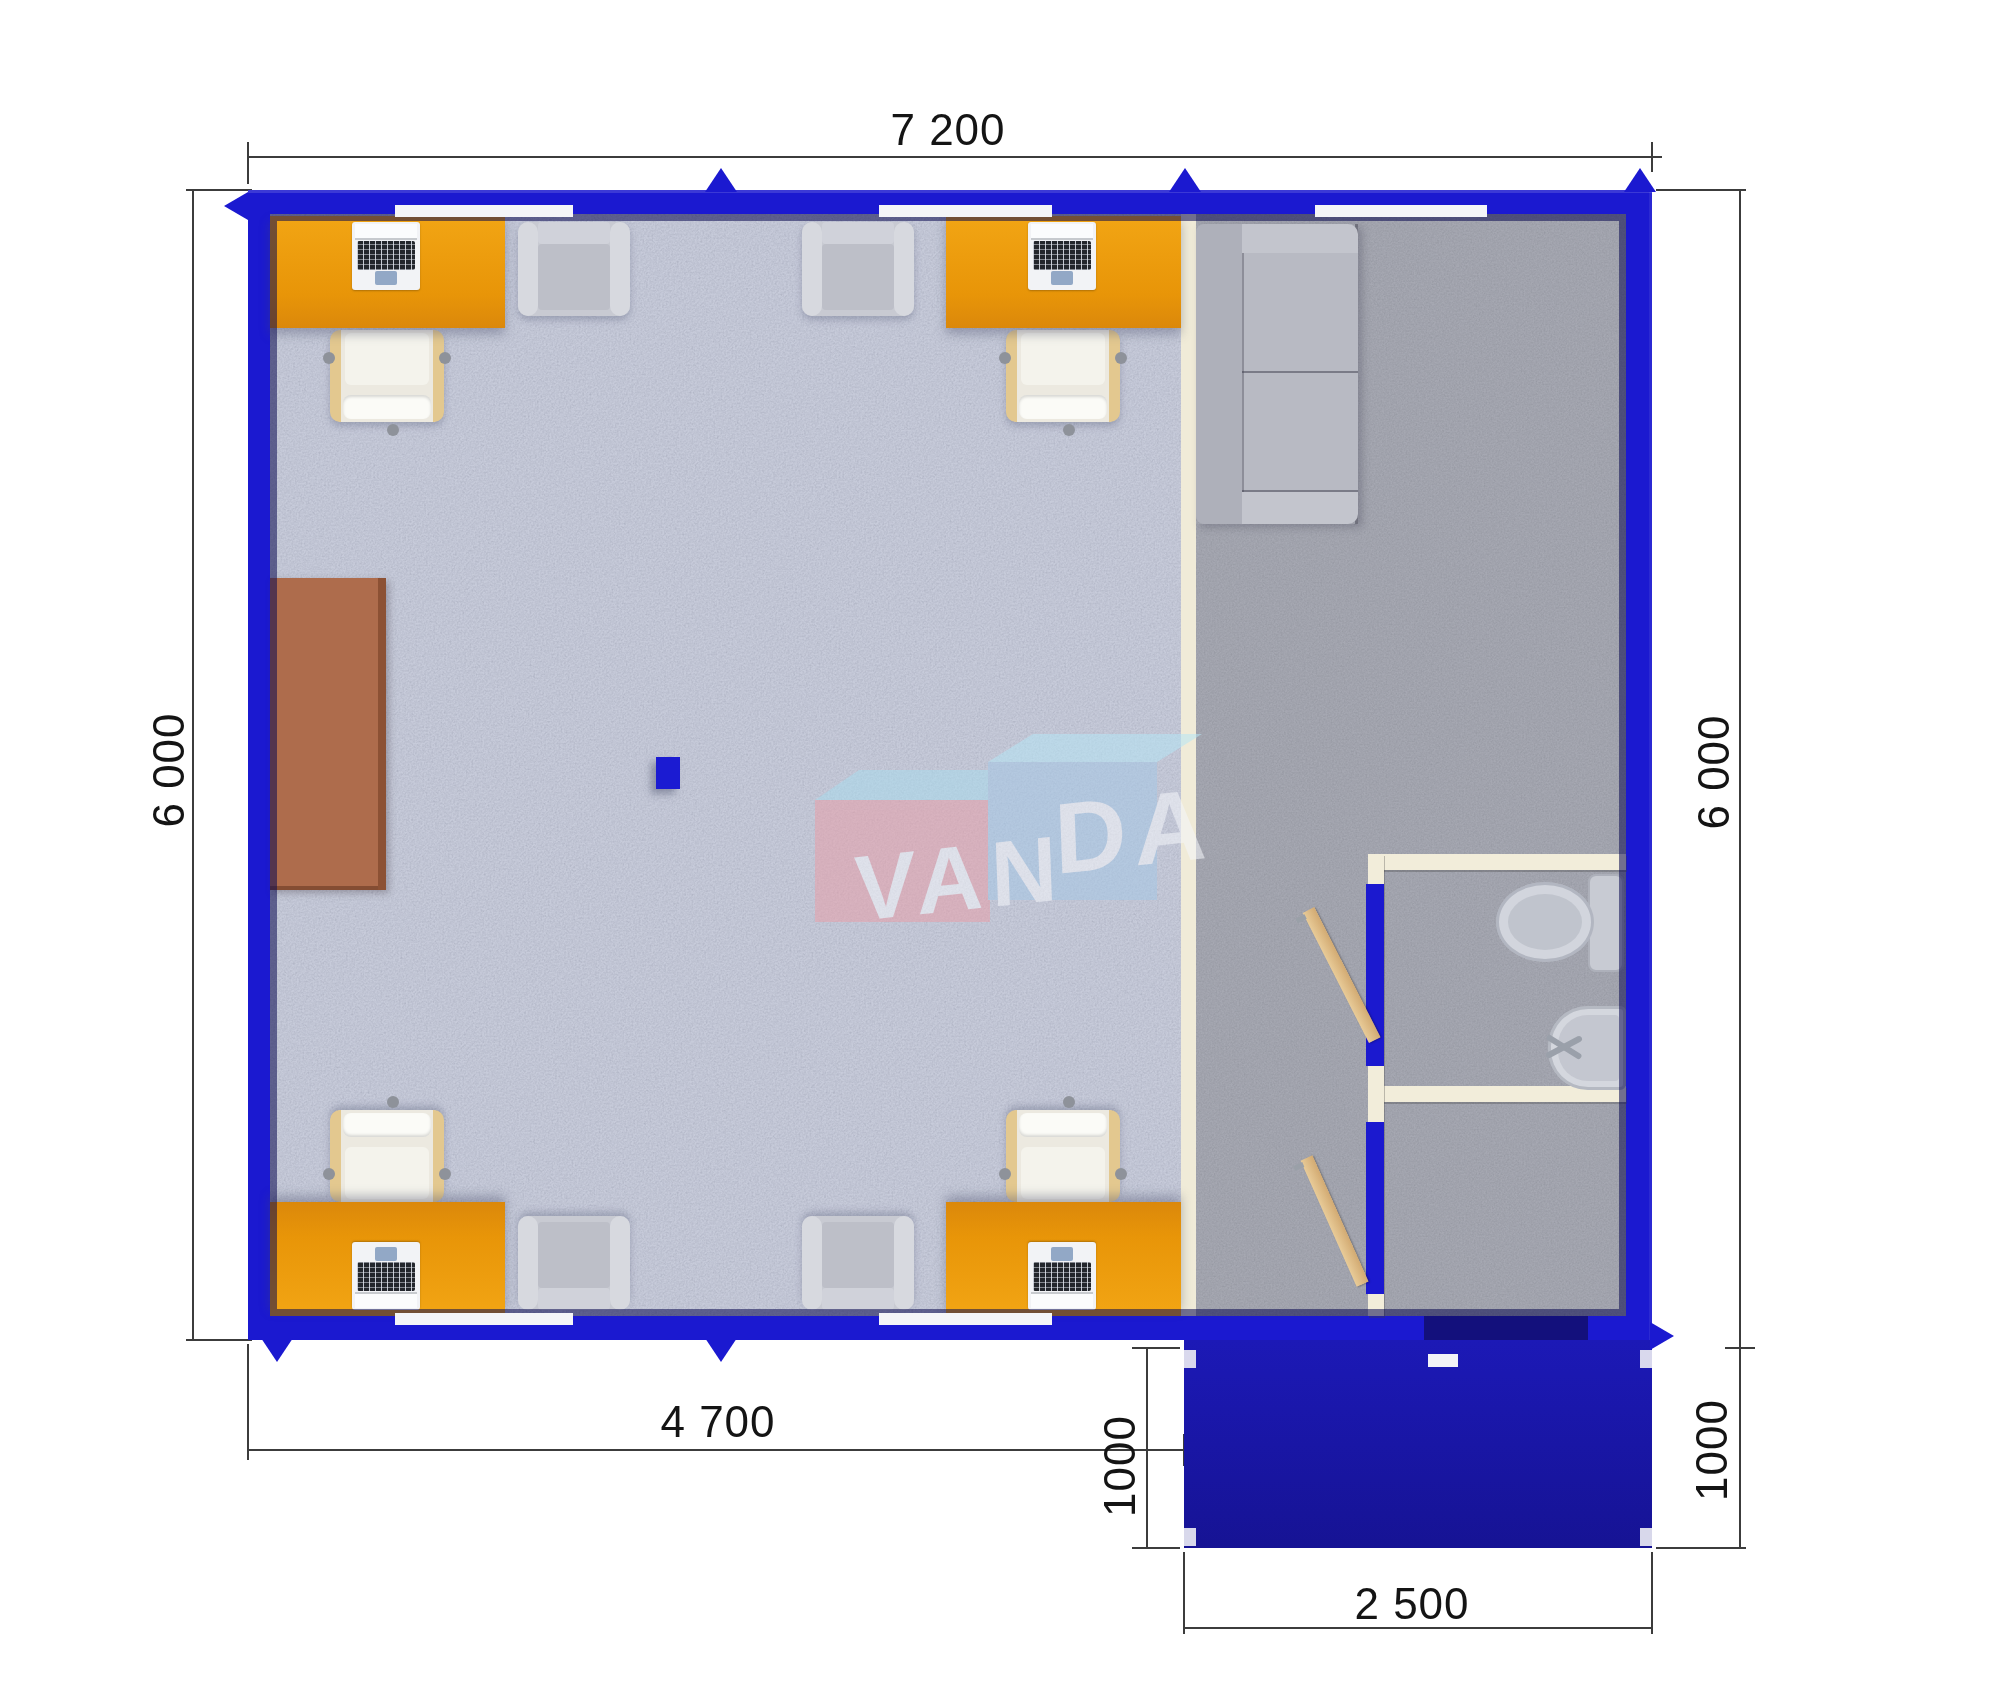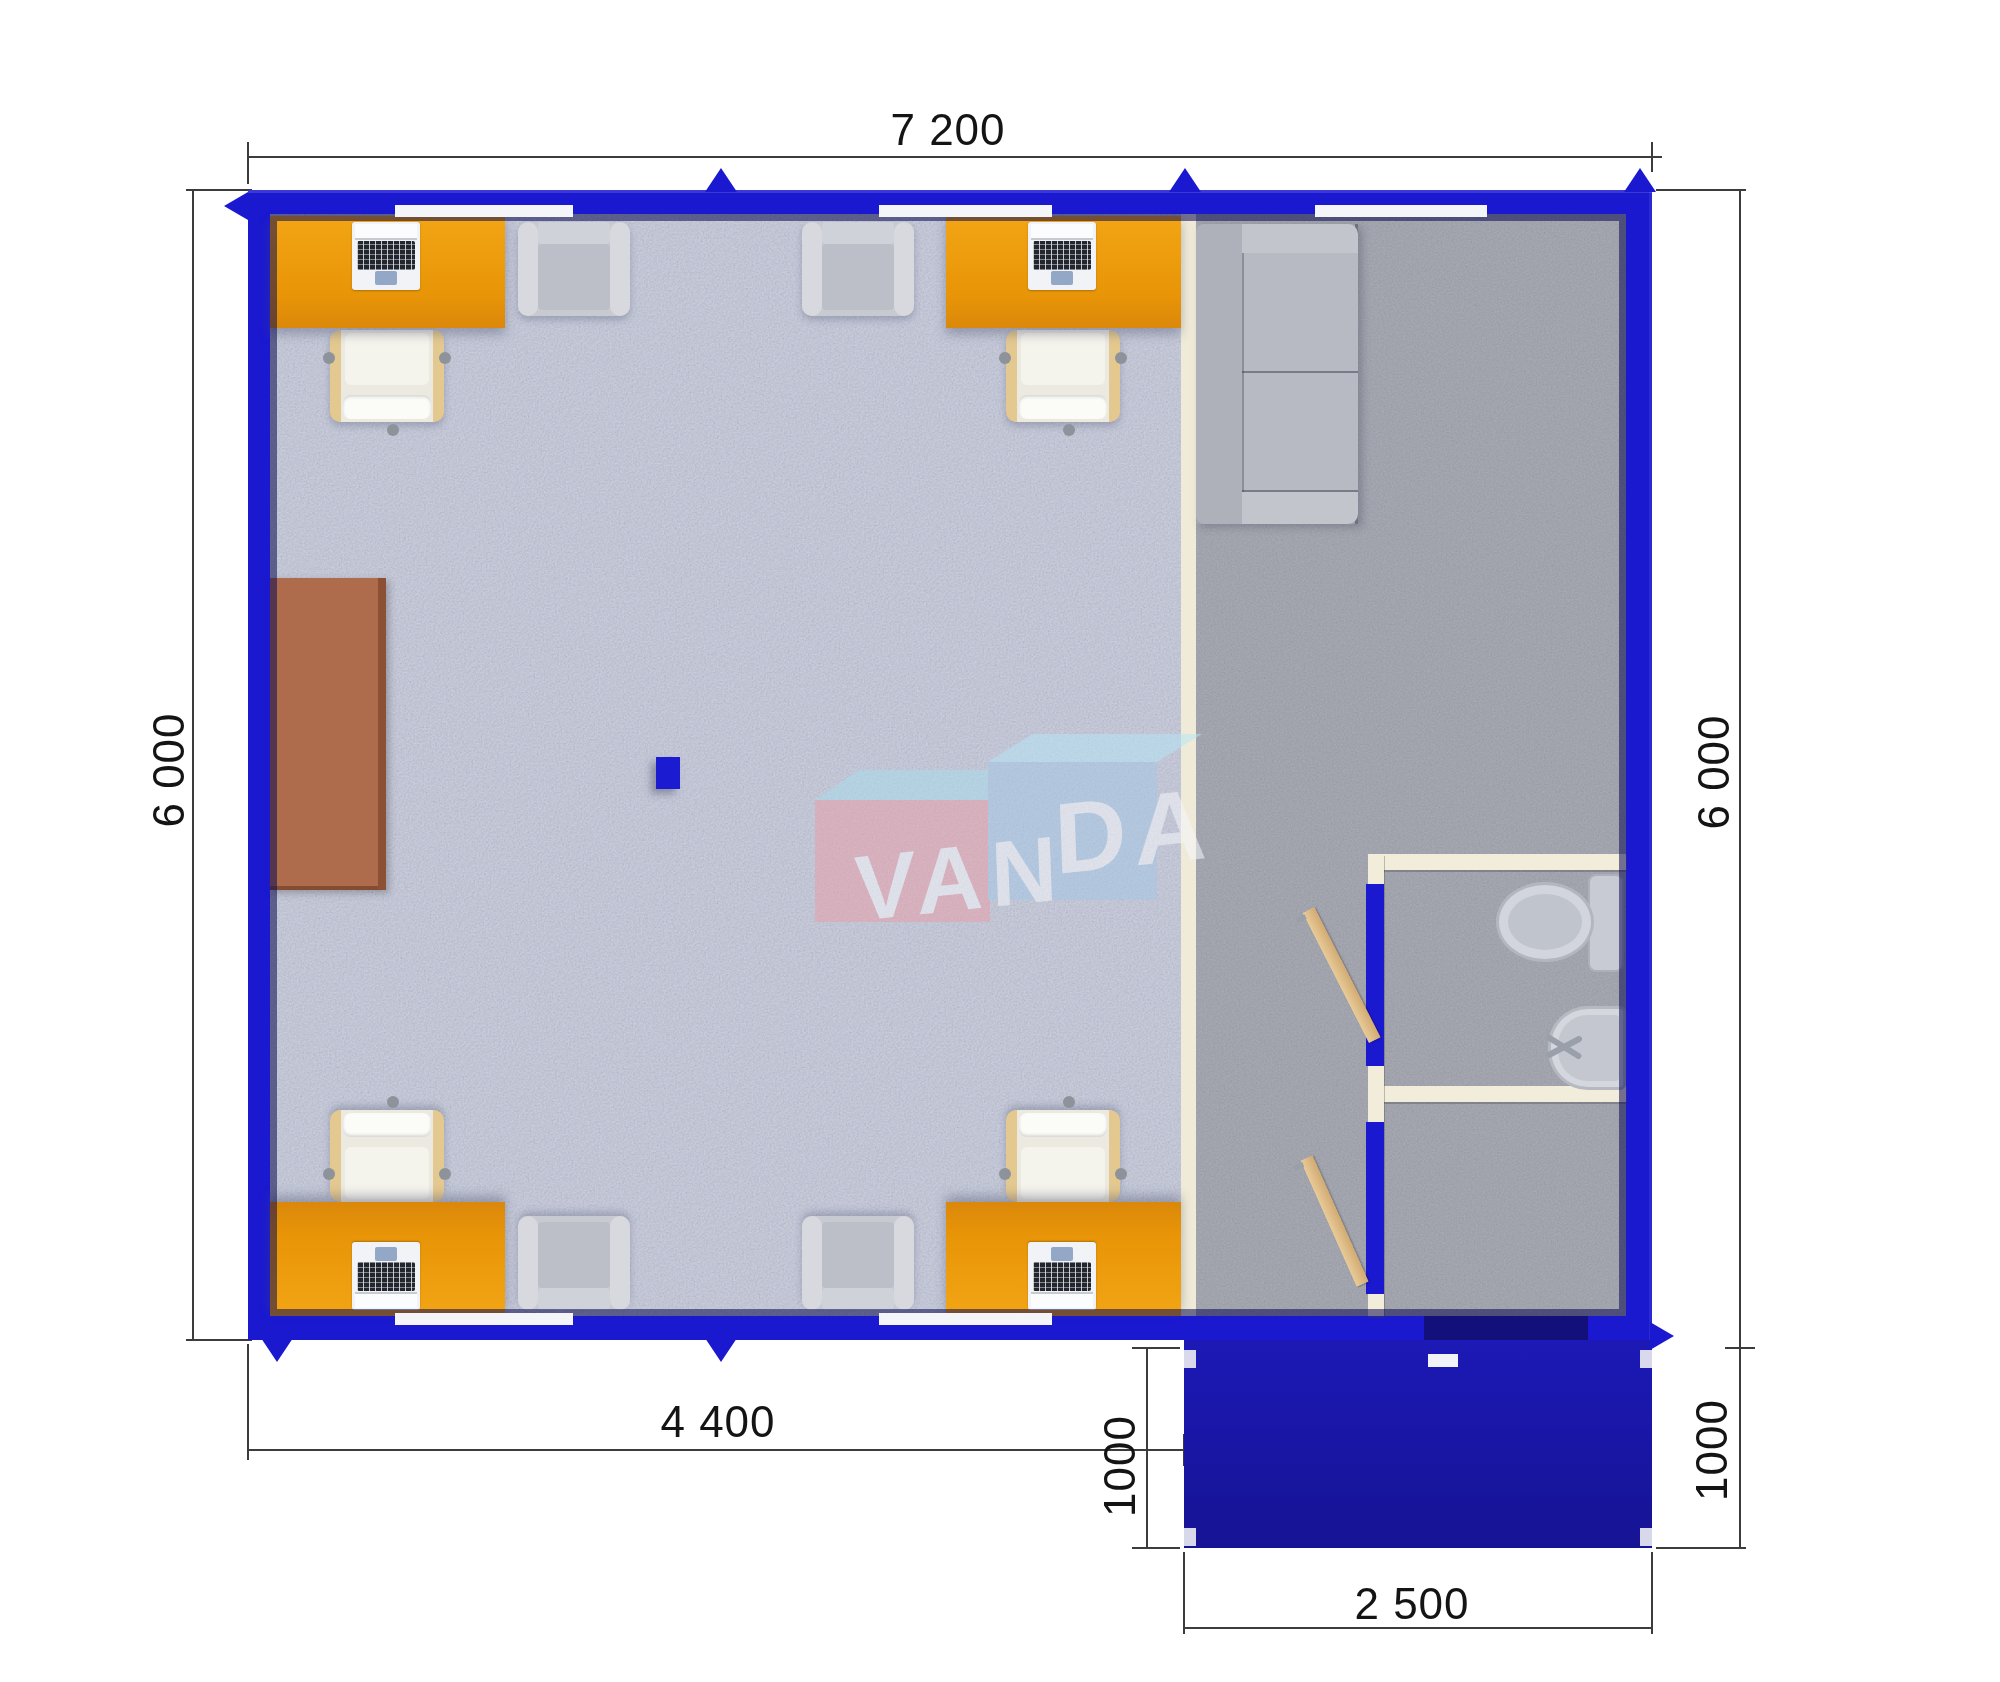--- a/index.html
+++ b/index.html
@@ -116,21 +116,21 @@
   <div class="dimline" style="left:1739px;top:190px;width:2px;height:1358px;"></div>
   <div class="dimline" style="left:1656px;top:189px;width:90px;height:2px;"></div>
   <div class="dimline" style="left:1725px;top:1347px;width:30px;height:2px;"></div>
   <div class="dimline" style="left:1656px;top:1547px;width:90px;height:2px;"></div>
   <div class="dimlabel vert" style="left:1714px;top:772px;">6 000</div>
   <div class="dimlabel vert" style="left:1712px;top:1450px;">1000</div>
 
   <div class="dimline" style="left:248px;top:1449px;width:936px;height:2px;"></div>
   <div class="dimline" style="left:247px;top:1344px;width:2px;height:116px;"></div>
   <div class="dimline" style="left:1183px;top:1434px;width:2px;height:32px;"></div>
-  <div class="dimlabel" style="left:718px;top:1422px;">4 400</div>
+  <div class="dimlabel" style="left:718px;top:1422px;">4 700</div>
 
   <div class="dimline" style="left:1146px;top:1348px;width:2px;height:200px;"></div>
   <div class="dimline" style="left:1132px;top:1347px;width:48px;height:2px;"></div>
   <div class="dimline" style="left:1132px;top:1547px;width:48px;height:2px;"></div>
   <div class="dimlabel vert" style="left:1120px;top:1466px;">1000</div>
 
   <div class="dimline" style="left:1184px;top:1627px;width:468px;height:2px;"></div>
   <div class="dimline" style="left:1183px;top:1552px;width:2px;height:82px;"></div>
   <div class="dimline" style="left:1651px;top:1552px;width:2px;height:82px;"></div>
   <div class="dimlabel" style="left:1412px;top:1604px;">2 500</div>

